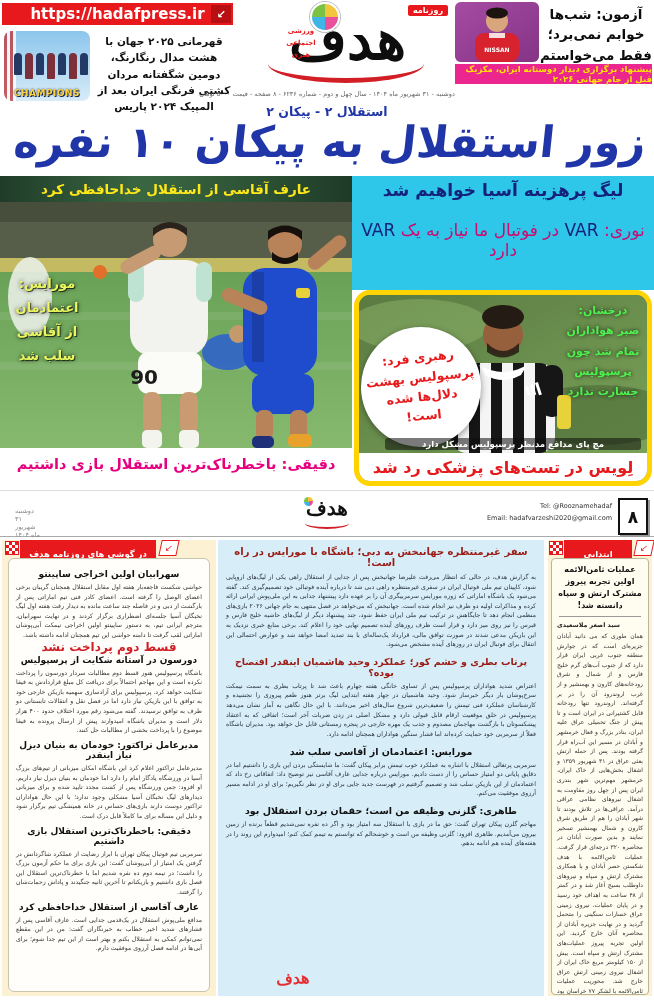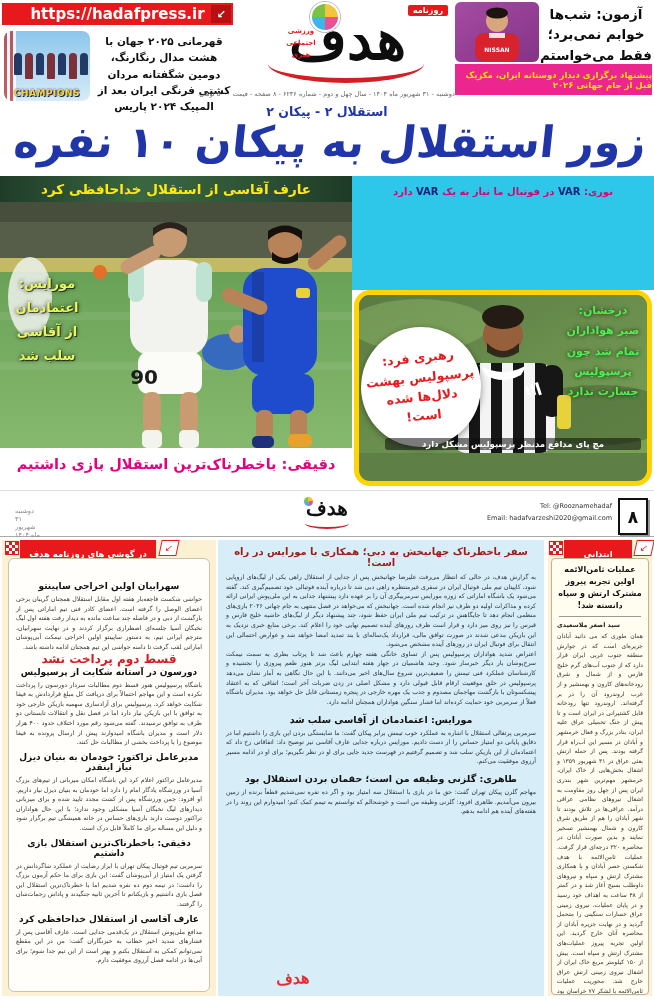--- a/index.html
+++ b/index.html
@@ -37,21 +37,21 @@
     font-weight:bold;padding:1px 5px;border-radius:2px;}
   .mast-tags{position:absolute;left:40px;top:26px;width:42px;font-size:7px;font-weight:bold;color:#e8191c;
     line-height:1.7;text-align:center;}
   .mast-swoosh{position:absolute;left:28px;top:56px;width:156px;height:22px;
     border-bottom:5px solid #d21f26;border-radius:0 0 70% 70%/0 0 100% 100%;}
   .dateline{left:187px;top:90px;width:280px;text-align:center;font-size:6.5px;color:#666;}
 
   .azmoun-photo{left:455px;top:2px;width:84px;height:60px;border-radius:6px;overflow:hidden;}
   .azmoun-headline{left:540px;top:4px;width:112px;height:58px;font-weight:900;font-size:13.5px;
     line-height:1.5;text-align:center;color:#0d0d0d;}
-  .magenta-strip{left:455px;top:64px;width:197px;height:31px;background:#ec268f;
+  .magenta-strip{left:455px;top:64px;width:197px;height:20px;background:#ec268f;
     color:#ffe400;font-weight:bold;font-size:8.5px;display:flex;align-items:center;justify-content:center;}
 
   
   .lead-kicker{left:0;top:104px;width:100%;text-align:center;font-weight:900;font-size:12.5px;color:#2036a8;}
   .lead-headline{left:0;top:113px;width:100%;text-align:center;font-weight:900;font-size:43px;
     color:#2036a8;transform:skewX(-6deg);letter-spacing:-1px;line-height:1.35;}
 
   
   .match-block{left:0;top:176px;width:352px;height:304px;overflow:hidden;}
   .match-top{position:absolute;left:0;top:0;width:100%;height:26px;
@@ -60,21 +60,21 @@
   .match-photo{position:absolute;left:0;top:26px;width:352px;height:246px;}
   .morais-overlay{position:absolute;left:6px;top:96px;width:82px;color:#eaf75e;font-weight:900;
     font-size:13px;line-height:1.85;text-align:center;text-shadow:0 0 4px rgba(0,0,0,.85),1px 1px 0 rgba(0,0,0,.6);}
   .match-bottom{position:absolute;left:0;bottom:0;width:100%;height:32px;background:#fff;
     color:#e6007e;font-weight:900;font-size:14.5px;display:flex;align-items:center;justify-content:center;}
 
   
   .taj-panel{left:352px;top:176px;width:302px;height:114px;background:#2ec6e9;text-align:center;}
   .taj-l1{margin-top:10px;font-weight:900;font-size:17px;color:#15217a;}
   .taj-l2{margin-top:4px;font-weight:900;font-size:17px;color:#15217a;}
-  .noori{margin-top:10px;font-weight:700;font-size:10px;color:#cf0a6e;}
+  .noori{margin-top:20px;font-weight:400;font-size:17px;color:#cf0a6e;}
   .noori .var{color:#15217a;}
 
   
   .lewis-block{left:354px;top:290px;width:298px;height:196px;border:5px solid #ffd400;border-radius:16px;
     overflow:hidden;background:#5e7f46;box-sizing:border-box;}
   .lewis-photo{position:absolute;left:0;top:0;width:288px;height:158px;}
   .derakhshan{position:absolute;right:4px;top:6px;width:80px;color:#4ef04e;font-weight:900;font-size:11px;
     line-height:1.85;text-align:center;text-shadow:0 0 4px rgba(0,0,0,.8);}
   .lewis-circle{position:absolute;left:2px;top:32px;width:120px;height:120px;border-radius:50%;background:#fff;
     color:#e8191c;font-weight:900;font-size:12.5px;line-height:1.55;display:flex;align-items:center;
@@ -240,20 +240,21 @@
     </svg>
   </div>
   <div class="morais-overlay pre">مورایس:
 اعتمادمان
 از آقاسی
 سلب شد</div>
   <div class="match-bottom">دقیقی: باخطرناک‌ترین استقلال بازی داشتیم</div>
 </div>
 
 <div class="abs taj-panel">
+  <div class="taj-l2">لیگ پرهزینه آسیا خواهیم شد</div>
   <div class="noori"><span>نوری: </span><span class="var">VAR</span><span> در فوتبال ما نیاز به یک </span><span class="var">VAR</span><span> دارد</span></div>
 </div>
 
 <div class="abs lewis-block">
   <div class="lewis-photo">
     <svg width="288" height="158" viewBox="0 0 288 158">
       <defs>
         <linearGradient id="lbg" x1="0" y1="0" x2="1" y2="1">
           <stop offset="0" stop-color="#5a7a43"></stop>
             <stop offset="1" stop-color="#79a257"></stop>
@@ -283,20 +284,21 @@
   <div class="derakhshan pre">درخشان:
 صبر هواداران
 تمام شد چون
 پرسپولیس
 جسارت ندارد</div>
   <div class="lewis-circle pre">رهبری فرد:
 پرسپولیس بهشت
 دلال‌ها شده
 است!</div>
   <div class="lewis-caption">مچ پای مدافع مدنظر پرسپولیس مشکل دارد</div>
+  <div class="lewis-strip">لِویس در تست‌های پزشکی رد شد</div>
 </div>
 
 <div class="abs midbar">
   <div class="mid-date">دوشنبه ۳۱ شهریور ماه ۱۴۰۴ ، ۶۲۳۶</div>
   <div class="mid-logo">
     <div class="mid-ball"></div>
     <div class="mid-logo-text">هدف</div>
     <div class="mid-swoosh"></div>
   </div>
   <div class="mid-contact">
@@ -304,37 +306,38 @@
     <div>Email: hadafvarzeshi2020@gmail.com</div>
   </div>
   <div class="page-box">۸</div>
 </div>
 
 <div class="abs digest-panel">
   <div class="abs grid-icon" style="left:3px;top:1px;"></div>
   <div class="abs sec-bar" style="left:18px;top:0;width:136px;">در گوشی های روزنامه هدف</div>
   <div class="abs arrow-box" style="left:158px;top:0;">↙</div>
   <div class="digest-inner">
-    <div class="d-title" style="margin-top:16px;">سهرابیان اولین اخراجی ساپینتو</div>
+    <div class="d-title" style="margin-top:4px;">سهرابیان اولین اخراجی ساپینتو</div>
     <div class="d-body">حواشی شکست فاجعه‌بار هفته اول مقابل استقلال همچنان گریبان برخی اعضای الوصل را گرفته است. اعضای کادر فنی تیم اماراتی پس از بازگشت از دبی و در فاصله چند ساعت مانده به دیدار رفت هفته اول لیگ نخبگان آسیا جلسه‌ای اضطراری برگزار کردند و در نهایت سهرابیان، مترجم ایرانی تیم، به دستور ساپینتو اولین اخراجی نیمکت آبی‌پوشان اماراتی لقب گرفت تا دامنه حواشی این تیم همچنان ادامه داشته باشد.</div>
     <div class="d-kicker">قسط دوم پرداخت نشد</div>
     <div class="d-title" style="margin-top:1px;">دورسون در آستانه شکایت از پرسپولیس</div>
     <div class="d-body">باشگاه پرسپولیس هنوز قسط دوم مطالبات سردار دورسون را پرداخت نکرده است و این مهاجم احتمالاً برای دریافت کل مبلغ قراردادش به فیفا شکایت خواهد کرد. پرسپولیس برای آزادسازی سهمیه بازیکن خارجی خود به توافق با این بازیکن نیاز دارد اما در فصل نقل و انتقالات تابستانی دو طرف به توافق نرسیدند. گفته می‌شود رقم مورد اختلاف حدود ۴۰۰ هزار دلار است و مدیران باشگاه امیدوارند پیش از ارسال پرونده به فیفا موضوع را با پرداخت بخشی از مطالبات حل کنند.</div>
     <div class="d-title">مدیرعامل تراکتور: خودمان به بنیان دیزل نیاز اینقدر</div>
     <div class="d-body">مدیرعامل تراکتور اعلام کرد این باشگاه امکان میزبانی از تیم‌های بزرگ آسیا در ورزشگاه یادگار امام را دارد اما خودمان به بنیان دیزل نیاز داریم. او افزود: چمن ورزشگاه پس از کشت مجدد تایید شده و برای میزبانی دیدارهای لیگ نخبگان آسیا مشکلی وجود ندارد؛ با این حال هواداران تراکتور دوست دارند بازی‌های حساس در خانه همیشگی تیم برگزار شود و دلیل این مساله برای ما کاملاً قابل درک است.</div>
     <div class="d-title">دقیقی: باخطرناک‌ترین استقلال بازی داشتیم</div>
     <div class="d-body">سرمربی تیم فوتبال پیکان تهران با ابراز رضایت از عملکرد شاگردانش در گرفتن یک امتیاز از آبی‌پوشان گفت: این بازی برای ما حکم آزمون بزرگ را داشت؛ در نیمه دوم ده نفره شدیم اما با خطرناک‌ترین استقلال این فصل بازی داشتیم و بازیکنانم تا آخرین ثانیه جنگیدند و پاداش زحمات‌شان را گرفتند.</div>
     <div class="d-title">عارف آقاسی از استقلال خداحافظی کرد</div>
     <div class="d-body">مدافع ملی‌پوش استقلال در یک‌قدمی جدایی است. عارف آقاسی پس از فشارهای شدید اخیر خطاب به خبرنگاران گفت: من در این مقطع نمی‌توانم کمکی به استقلال بکنم و بهتر است از این تیم جدا شوم؛ برای آبی‌ها در ادامه فصل آرزوی موفقیت دارم.</div>
   </div>
 </div>
 
 <div class="abs main-panel">
-  <div class="m-head1">سفر باخطرناک جهانبخش به دبی؛ همکاری با مورایس در راه است!</div>
+  <div class="m-head1">سفر غیرمنتظره جهانبخش به دبی؛ باشگاه با مورایس در راه است!</div>
   <div class="m-body">به گزارش هدف، در حالی که انتظار می‌رفت علیرضا جهانبخش پس از جدایی از استقلال راهی یکی از لیگ‌های اروپایی شود، کاپیتان تیم ملی فوتبال ایران در سفری غیرمنتظره راهی دبی شد تا درباره آینده فوتبالی خود تصمیم‌گیری کند. گفته می‌شود یک باشگاه اماراتی که ژوزه مورایس سرمربیگری آن را بر عهده دارد پیشنهاد جذابی به این ملی‌پوش ایرانی ارائه کرده و مذاکرات اولیه دو طرف نیز انجام شده است. جهانبخش که می‌خواهد در فصل منتهی به جام جهانی ۲۰۲۶ بازی‌های منظمی انجام دهد تا جایگاهش در ترکیب تیم ملی ایران حفظ شود، چند پیشنهاد دیگر از لیگ‌های حاشیه خلیج فارس و قبرس را نیز روی میز دارد و قرار است ظرف روزهای آینده تصمیم نهایی خود را اعلام کند. برخی منابع خبری نزدیک به این بازیکن مدعی شدند در صورت توافق مالی، قرارداد یک‌ساله‌ای با بند تمدید امضا خواهد شد و عوارض احتمالی این انتقال برای فوتبال ایران در روزهای آینده مشخص می‌شود.</div>
+  <div class="m-sub">پرتاب بطری و خشم کور؛ عملکرد وحید هاشمیان اینقدر افتضاح بوده؟</div>
   <div class="m-body">اعتراض شدید هواداران پرسپولیس پس از تساوی خانگی هفته چهارم باعث شد تا پرتاب بطری به سمت نیمکت سرخ‌پوشان بار دیگر خبرساز شود. وحید هاشمیان در چهار هفته ابتدایی لیگ برتر هنوز طعم پیروزی را نچشیده و کارشناسان عملکرد فنی تیمش را ضعیف‌ترین شروع سال‌های اخیر می‌دانند. با این حال نگاهی به آمار نشان می‌دهد پرسپولیس در خلق موقعیت ارقام قابل قبولی دارد و مشکل اصلی در زدن ضربات آخر است؛ اتفاقی که به اعتقاد پیشکسوتان با بازگشت مهاجمان مصدوم و جذب یک مهره خارجی در پنجره زمستانی قابل حل خواهد بود. مدیران باشگاه فعلاً از سرمربی خود حمایت کرده‌اند اما فشار سنگین هواداران همچنان ادامه دارد.</div>
   <div class="m-sub black">مورایس: اعتمادمان از آقاسی سلب شد</div>
   <div class="m-body">سرمربی پرتغالی استقلال با اشاره به عملکرد خوب تیمش برابر پیکان گفت: ما شایستگی بردن این بازی را داشتیم اما در دقایق پایانی دو امتیاز حساس را از دست دادیم. مورایس درباره جدایی عارف آقاسی نیز توضیح داد: اتفاقاتی رخ داد که اعتمادمان از این بازیکن سلب شد و تصمیم گرفتیم در فهرست جدید جایی برای او در نظر نگیریم؛ برای او در ادامه مسیر آرزوی موفقیت می‌کنم.</div>
   <div class="m-sub black">طاهری: گلزنی وظیفه من است؛ حقمان بردن استقلال بود</div>
   <div class="m-body">مهاجم گلزن پیکان تهران گفت: حق ما در بازی با استقلال سه امتیاز بود و اگر ده نفره نمی‌شدیم قطعاً برنده از زمین بیرون می‌آمدیم. طاهری افزود: گلزنی وظیفه من است و خوشحالم که توانستم به تیمم کمک کنم؛ امیدوارم این روند را در هفته‌های آینده هم ادامه بدهم.</div>
   <div class="watermark">هدف</div>
 </div>
 
 <div class="abs editorial-panel">
   <div class="abs grid-icon" style="left:1px;top:1px;"></div>

